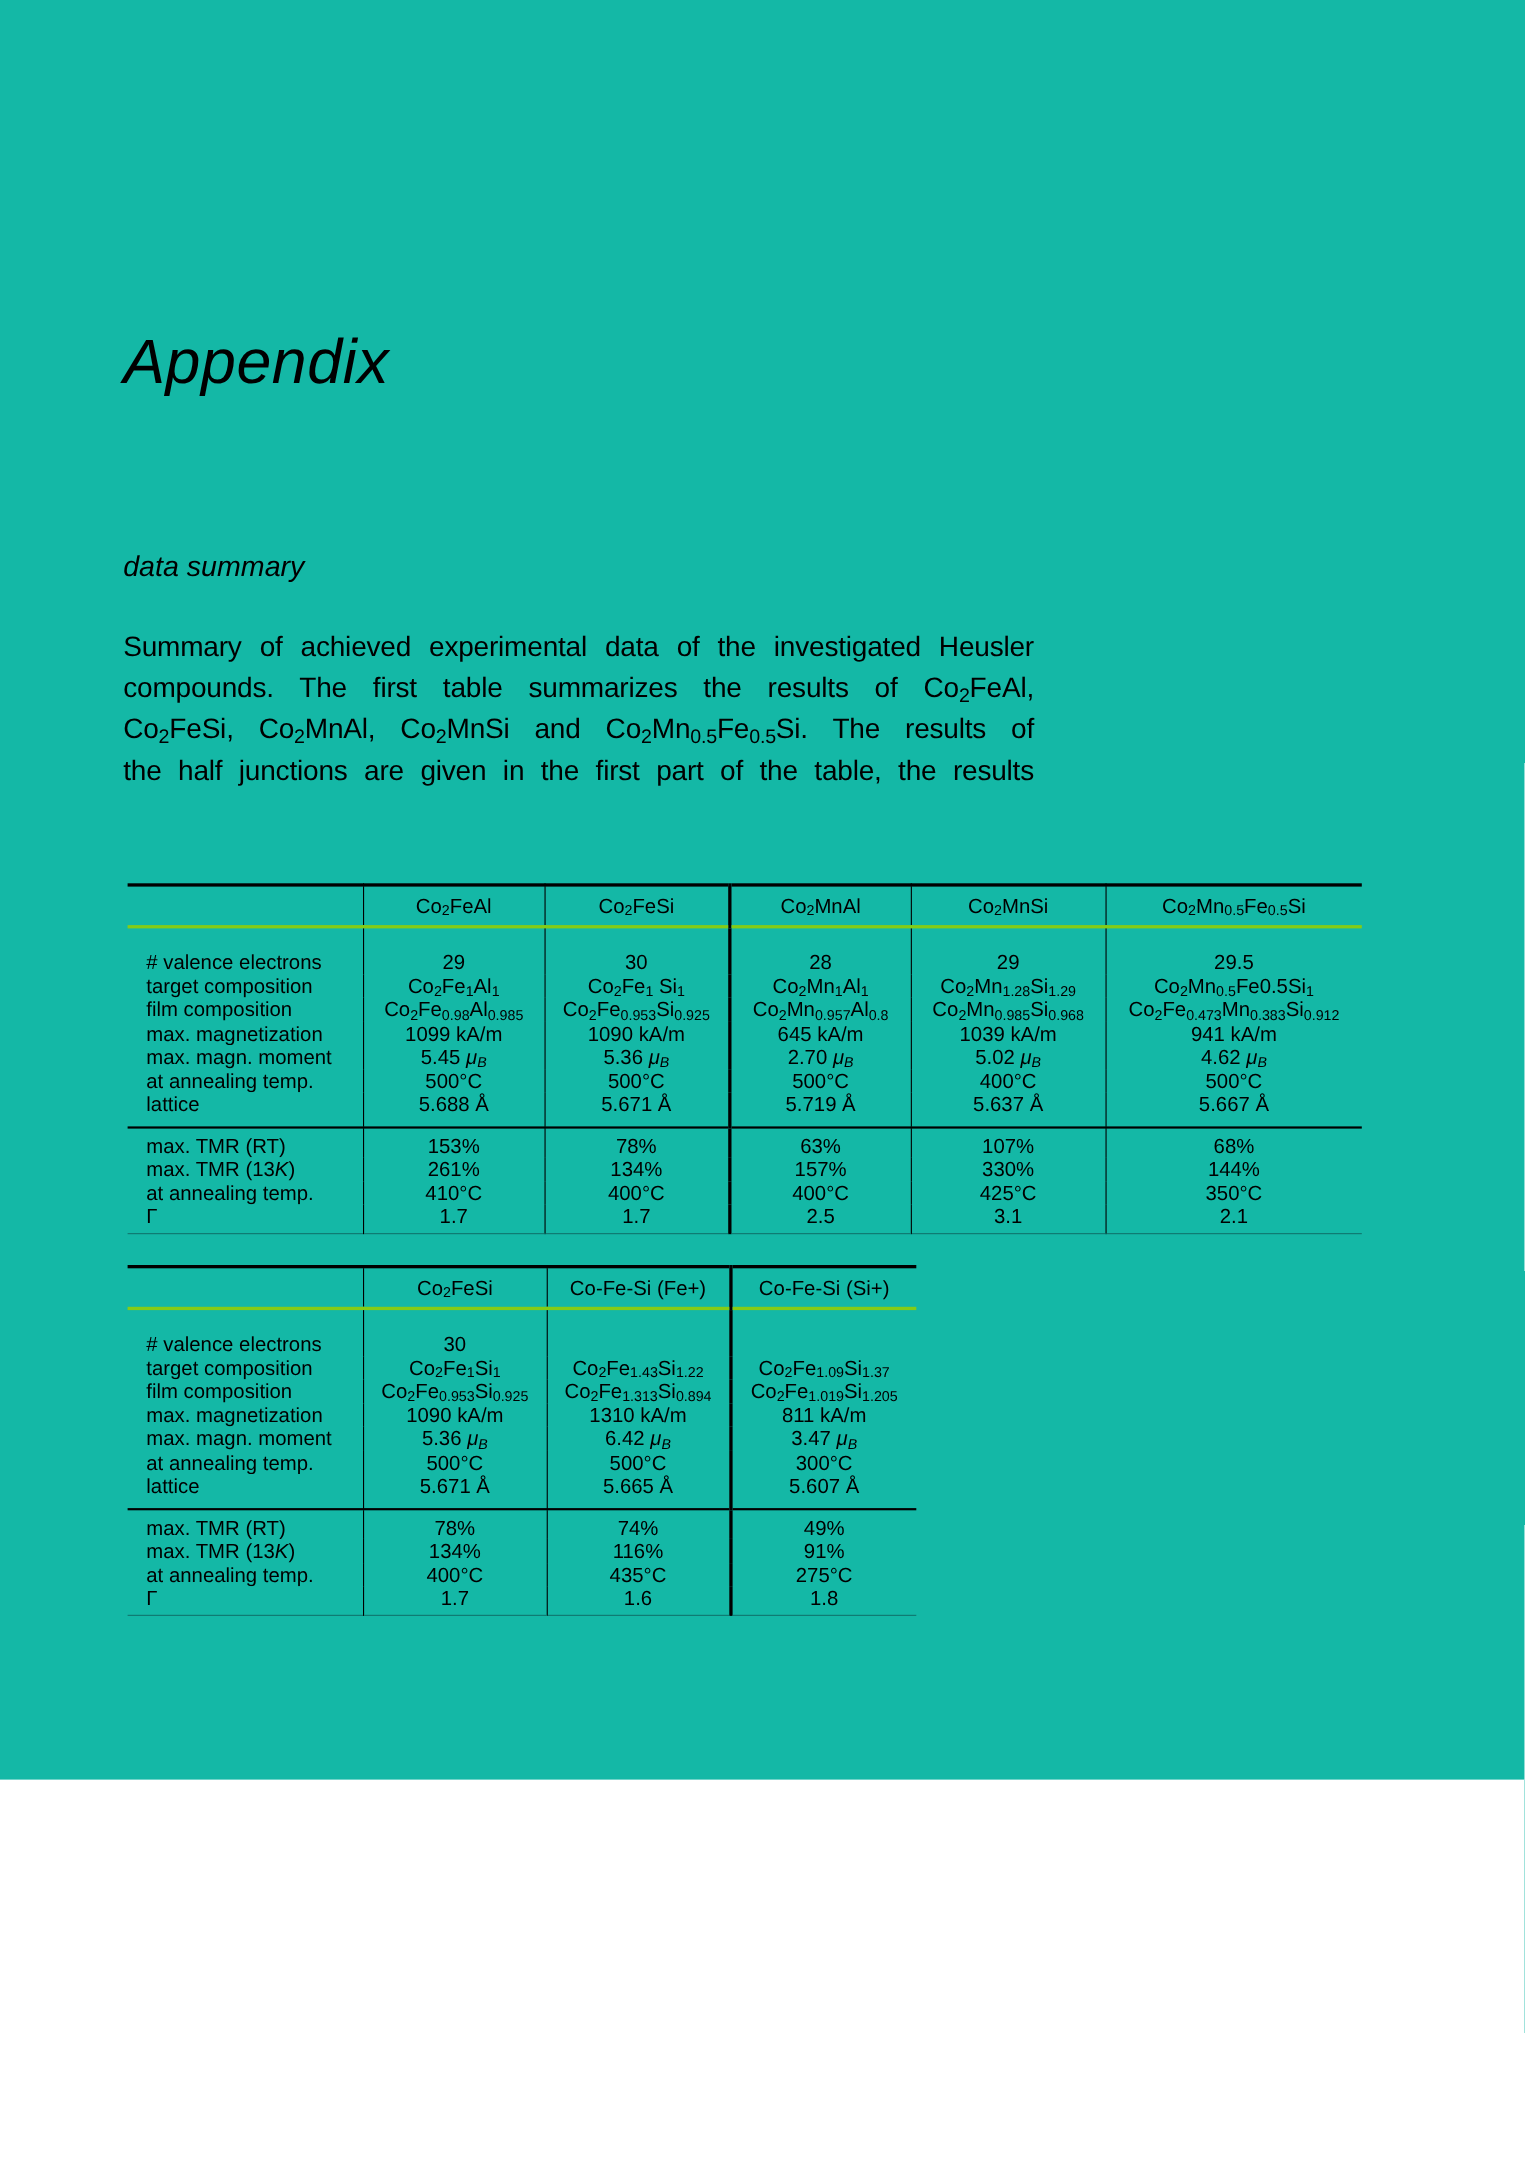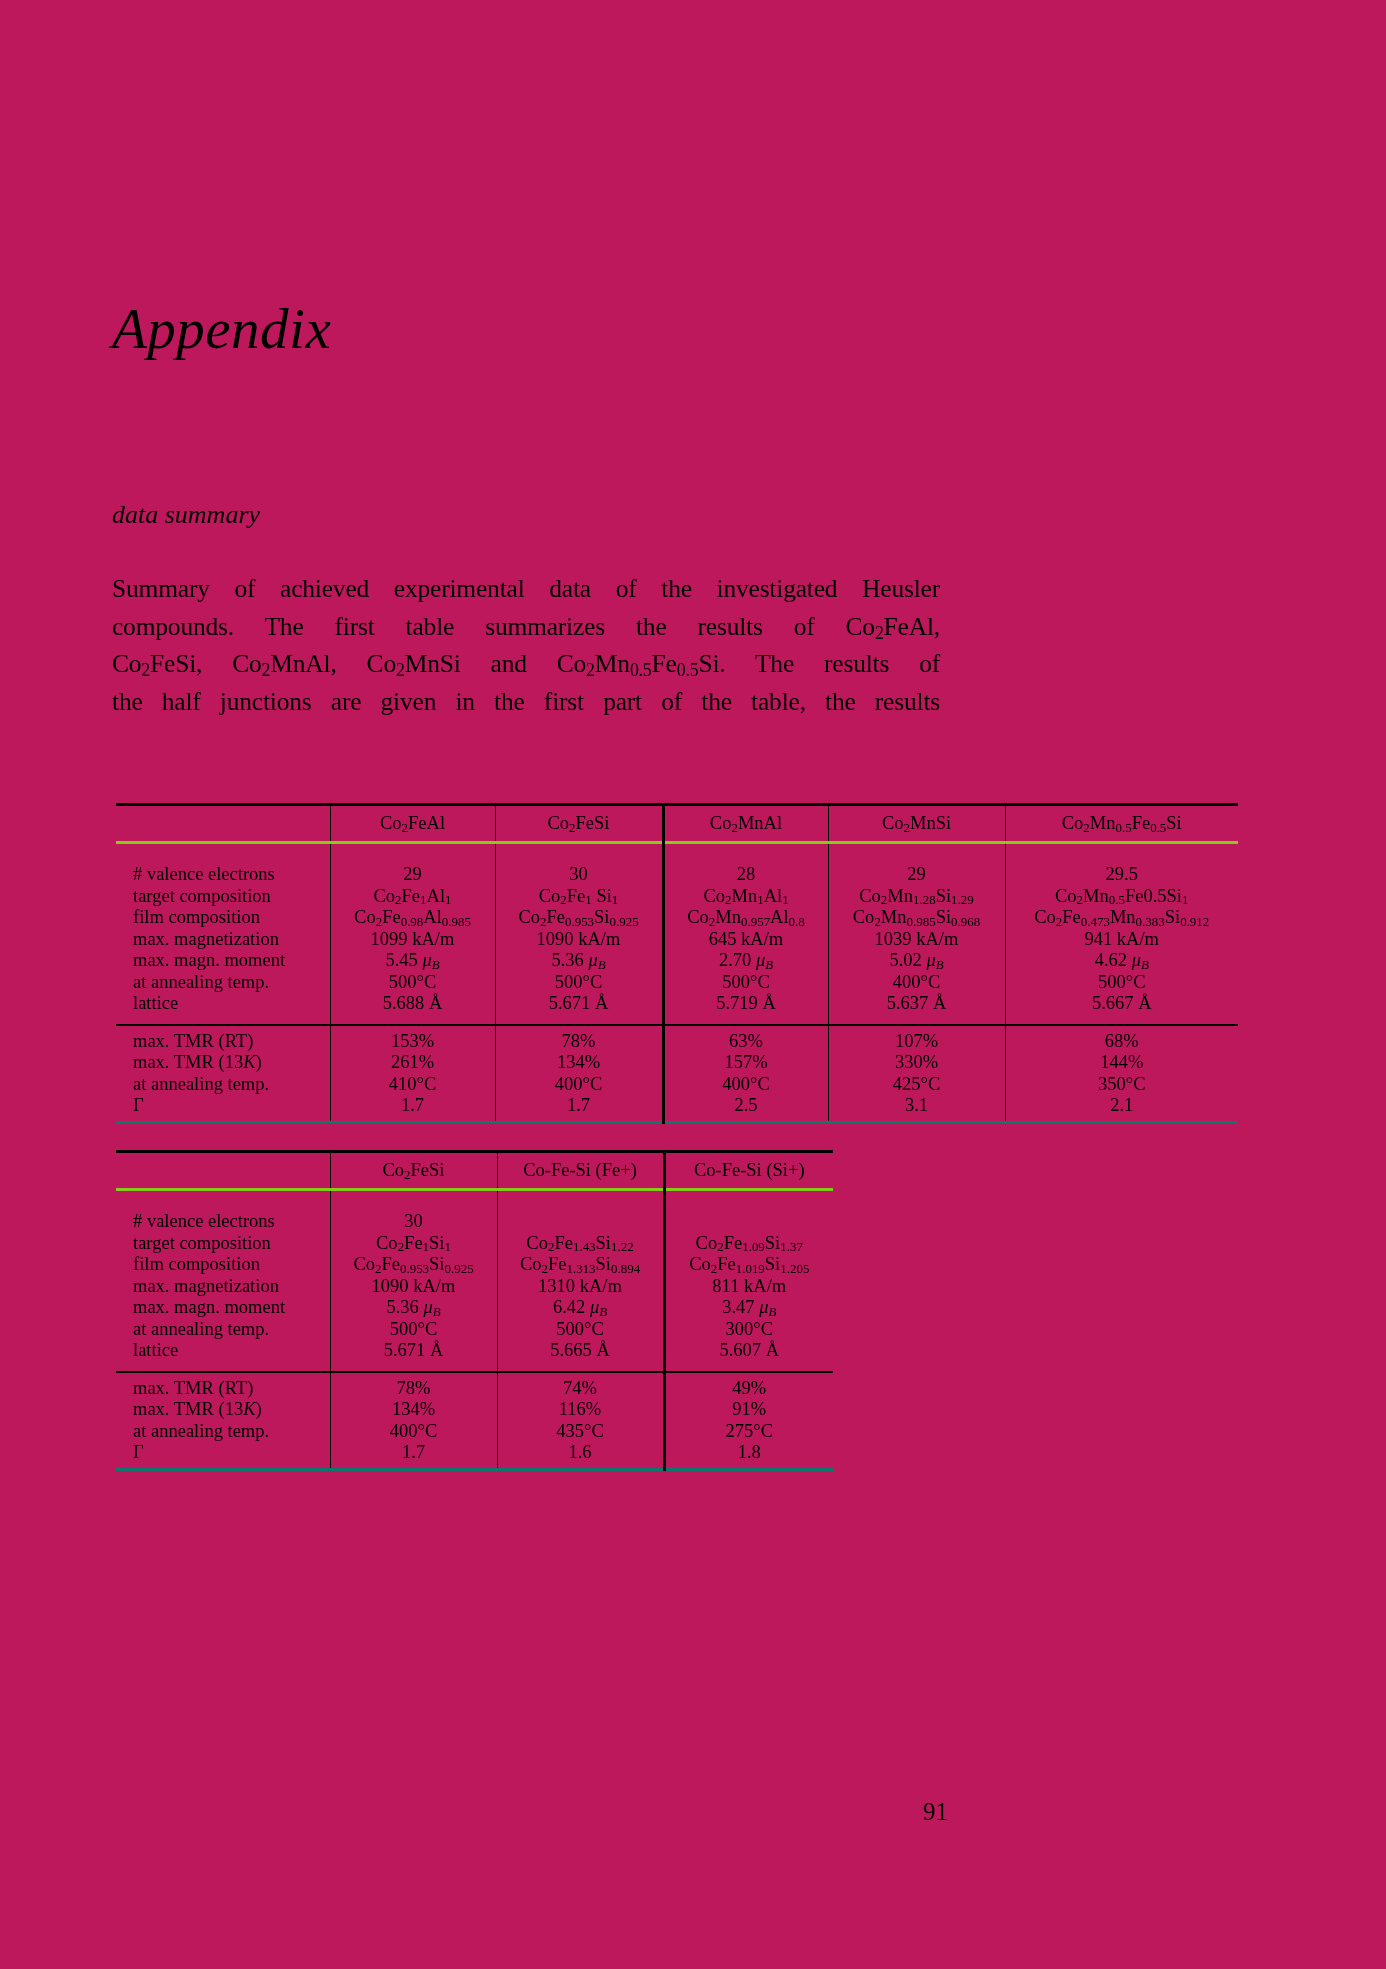--- a/index.html
+++ b/index.html
@@ -1,18 +1,18 @@
 <!DOCTYPE html>
 <html><head>
 <meta charset="utf-8">
 <style>
   html,body { margin:0; padding:0; background:#ffffff; }
   .page {
-    position:relative; width:1386px; height:1969px; background:#be185d;
-    color:#000; font-family:Liberation Serif, serif;
+    position:relative; width:1386px; height:1618px; background:#14b8a6;
+    color:#000; font-family:Liberation Sans, sans-serif;
     overflow:hidden;
   }
   .chapter-title {
     position:absolute; left:112px; top:296px; margin:0;
     font-size:57px; font-weight:normal; font-style:italic; letter-spacing:0.5px;
   }
   .section-heading {
     position:absolute; left:112px; top:500px; margin:0;
     font-size:26px; font-weight:normal; font-style:italic;
   }
@@ -27,21 +27,21 @@
     position:absolute; border-collapse:collapse; table-layout:fixed;
     border-top:3px solid #000; font-size:18.5px;
   }
   .datatable th, .datatable td { font-weight:normal; padding:0; vertical-align:middle; overflow:hidden; white-space:nowrap; }
   .datatable thead tr { border-bottom:3px solid #84cc16; }
   .datatable thead th { height:35px; text-align:center; }
   .datatable tbody th.lbl { text-align:left; padding-left:17px; }
   .datatable tbody td { text-align:center; }
   .datatable tbody tr > * { height:21.5px; line-height:21.5px; }
   .datatable tbody.block1 { border-bottom:2px solid #000; }
-  .datatable tbody.block2 { border-bottom:3px solid #0f766e; }
+  .datatable tbody.block2 { border-bottom:1px solid #0f766e; }
   .datatable td.c, .datatable th.c { border-left:1.5px solid #000; }
   .datatable td.thick, .datatable th.thick { border-left:3px solid #000; }
   .datatable tbody.block1 tr:first-child > * { padding-top:20px; }
   .datatable tbody.block1 tr:last-child > * { padding-bottom:9px; }
   .datatable tbody.block2 tr:first-child > * { padding-top:5px; }
   .datatable tbody.block2 tr:last-child > * { padding-bottom:4px; }
   #table1 { left:116px; top:803px; width:1122px; }
   #table2 { left:116px; top:1150px; width:717px; }
   .pagenum { position:absolute; left:923px; top:1798px; font-size:25px; }
 </style>

